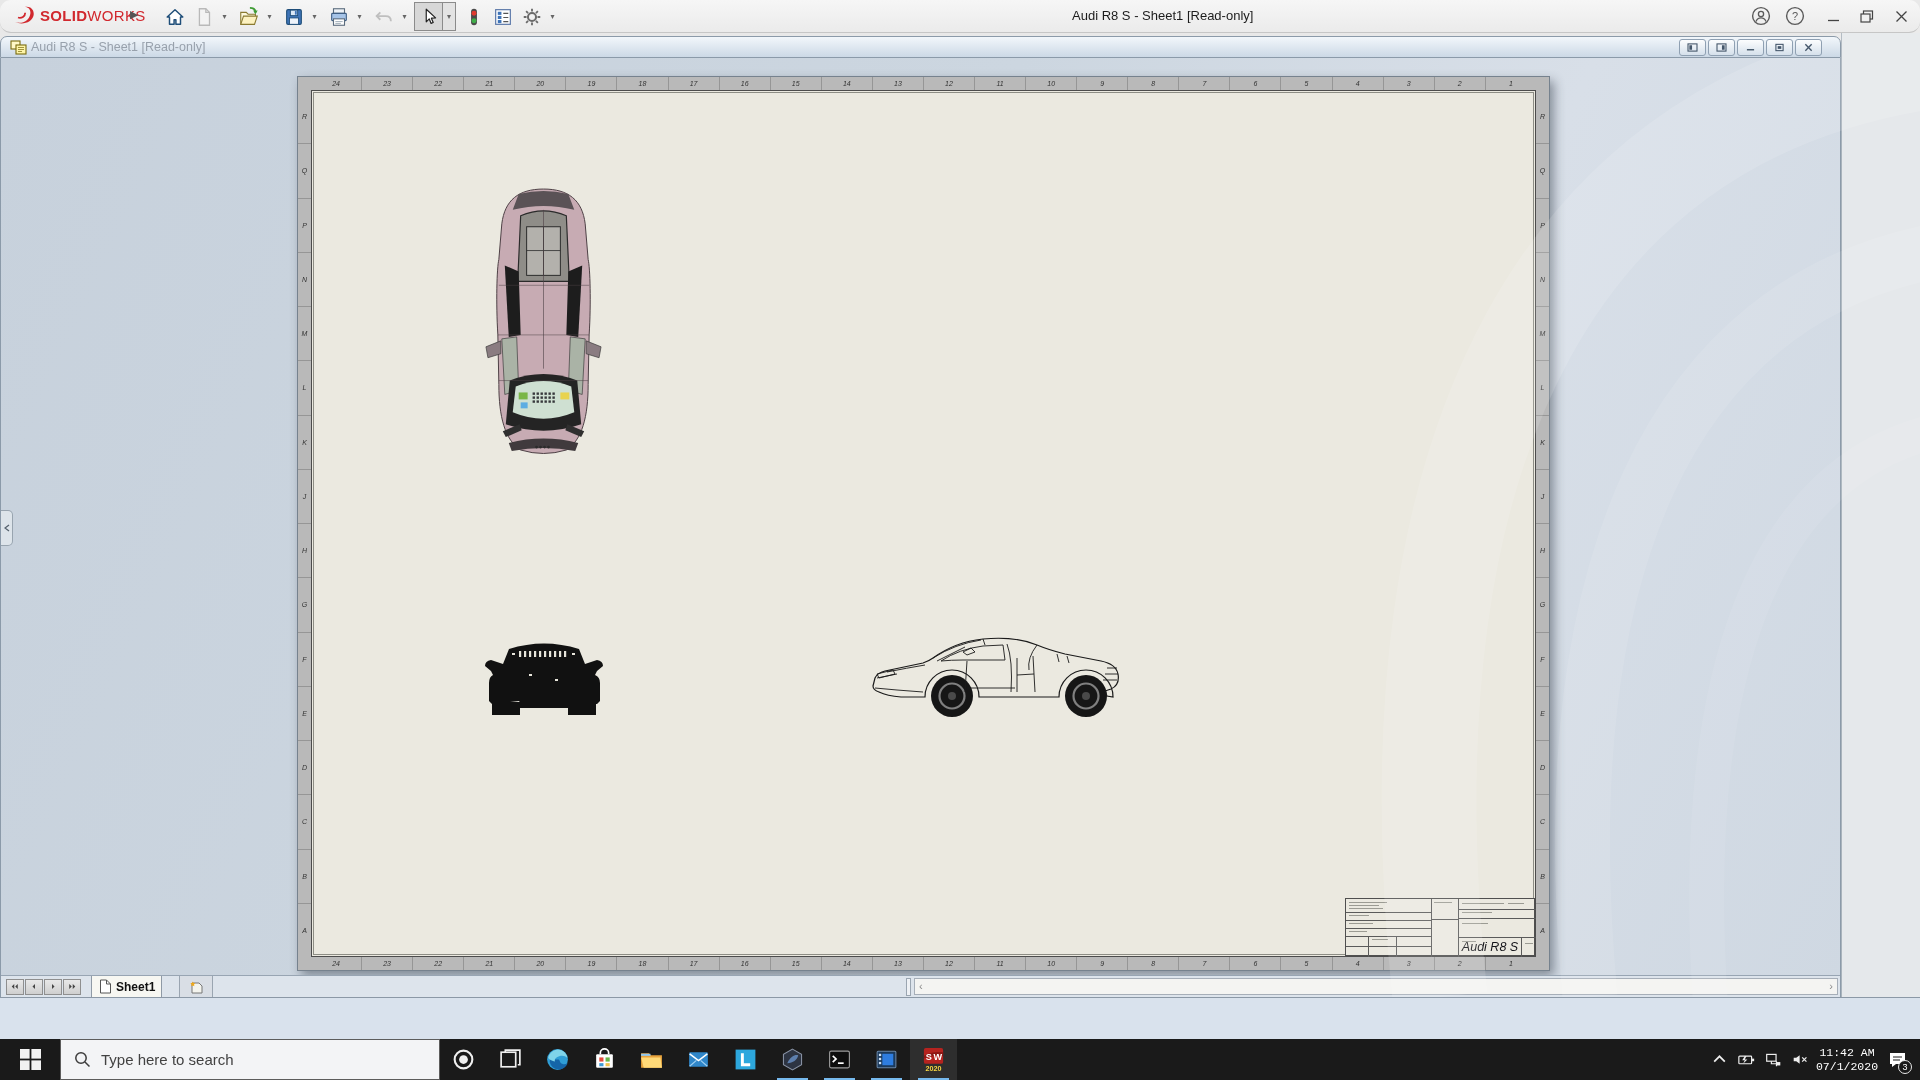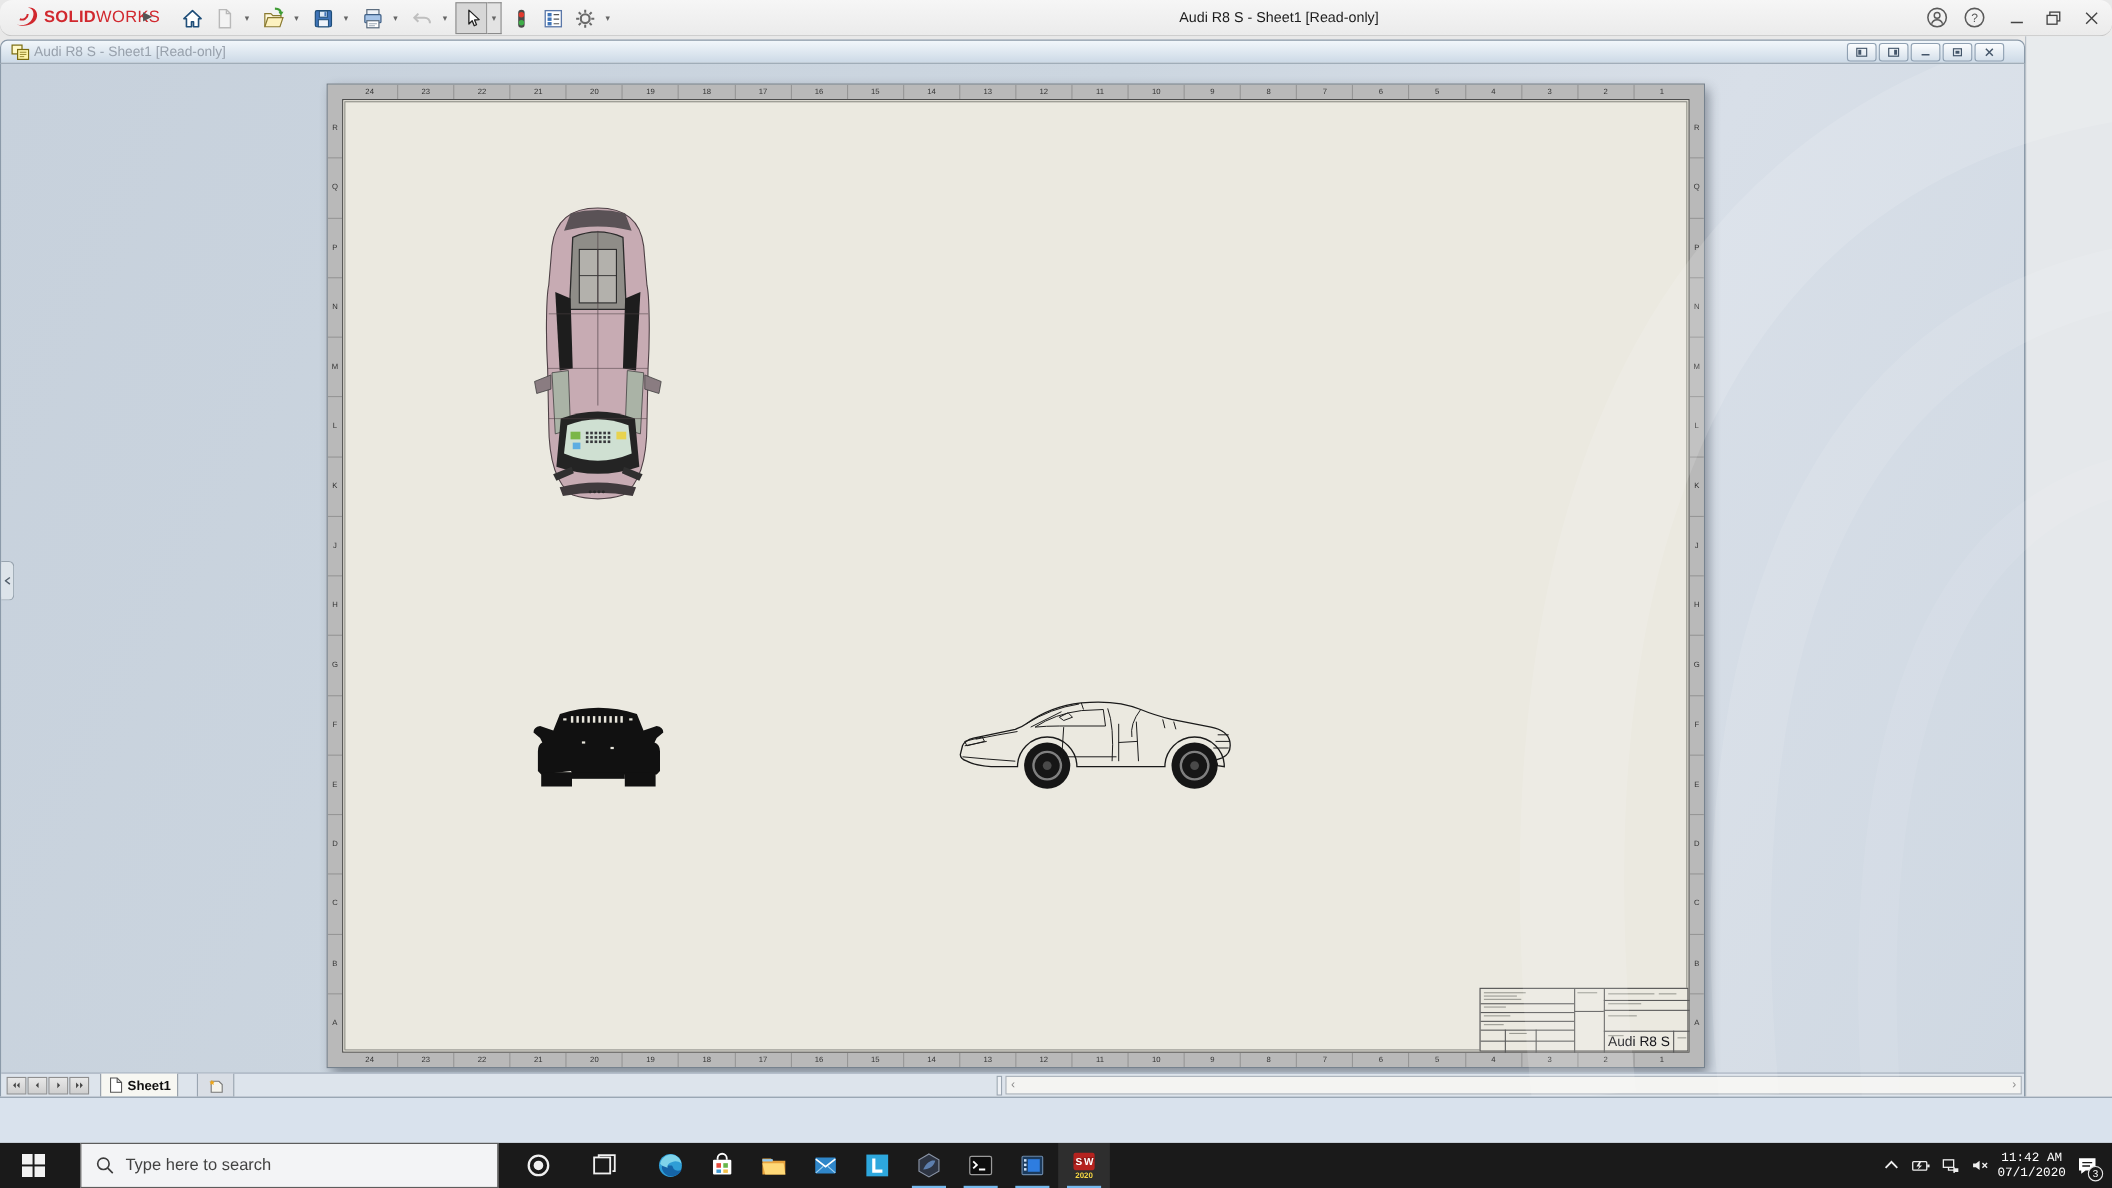--- a/index.html
+++ b/index.html
@@ -33,21 +33,21 @@
     background:linear-gradient(#fcfdfe,#d5e0eb); display:flex; align-items:center; justify-content:center; }
   .wbtn svg { width:11px; height:9px; }
 
   
   #viewport { position:absolute; left:0; top:58px; width:1841px; height:939px;
     background:linear-gradient(115deg,#c7d1dc 0%, #ccd6e0 45%, #d8dfe8 70%, #cfd8e2 100%);
     border-left:1px solid #8b9aa9; border-right:1px solid #8b9aa9; overflow:hidden; z-index:10; }
   #swoosh { position:absolute; left:1150px; top:0; width:770px; height:997px; z-index:12; pointer-events:none; }
 
   #sheet-frame { position:absolute; left:296px; top:18px; width:1253px; height:895px;
-    background:#b9b9b9; border:1px solid #76828e; box-shadow:4px 5px 10px rgba(35,45,58,.45); z-index:14; }
+    background:#b9b9b9; border:1px solid #76828e; box-shadow:4px 5px 10px rgba(35,45,58,.45); z-index:14;font-style:italic; }
   .zstrip { position:absolute; background:#b9b9b9; overflow:hidden; }
   #zone-top    { left:0; top:0; width:1251px; height:13px; }
   #zone-bottom { left:0; top:880px; width:1251px; height:13px; }
   #zone-left   { left:0; top:13px; width:13px; height:867px; }
   #zone-right  { left:1238px; top:13px; width:13px; height:867px; }
   .zones { display:flex; width:100%; height:100%; }
   .zones.h { padding:0 13px; }
   .zones.v { flex-direction:column; }
   .zcell { flex:1; display:flex; align-items:center; justify-content:center; font-size:7px; color:#333; }
   .zones.h .zcell + .zcell { border-left:1px solid #969696; }
@@ -93,21 +93,21 @@
   #hscroll .arr { font-size:11px; color:#8a8a8a; line-height:1; }
 
   
   #taskpane { position:absolute; left:1841px; top:33px; width:79px; height:964px;
     background:#e5e8eb; border-left:1px solid #a9b3bc; z-index:11; }
   #statusbar { position:absolute; left:0; top:997px; width:1920px; height:42px;
     background:#d9e2ed; border-top:1px solid #8b98a6; z-index:30; }
 
   
   #taskbar { position:absolute; left:0; top:1039px; width:1920px; height:41px; background:#1a1a1a; z-index:60;
-    display:flex; align-items:stretch;gap:13px; }
+    display:flex; align-items:stretch; }
   #start-btn { width:60px; display:flex; align-items:center; justify-content:center; }
   #search-box { width:380px; background:#f3f4f6; border:1px solid #5c5c5c; display:flex; align-items:center; gap:10px; padding-left:13px; }
   #search-box input { border:none; outline:none; background:transparent; font-size:15px; color:#3a3a3a; width:300px;
     font-family:"Liberation Sans",sans-serif; }
   #search-box input::placeholder { color:#424242; opacity:1; }
   .tb-slot { width:47px; display:flex; align-items:center; justify-content:center; position:relative; }
   .tb-slot svg { width:25px; height:25px; }
   .tb-slot.running::after { content:""; position:absolute; bottom:0; left:8px; right:8px; height:2.5px; background:#76b9ed; }
   .tb-slot.active { background:rgba(255,255,255,.09); }
   #tray { margin-left:auto; display:flex; align-items:center; padding-right:6px; }

